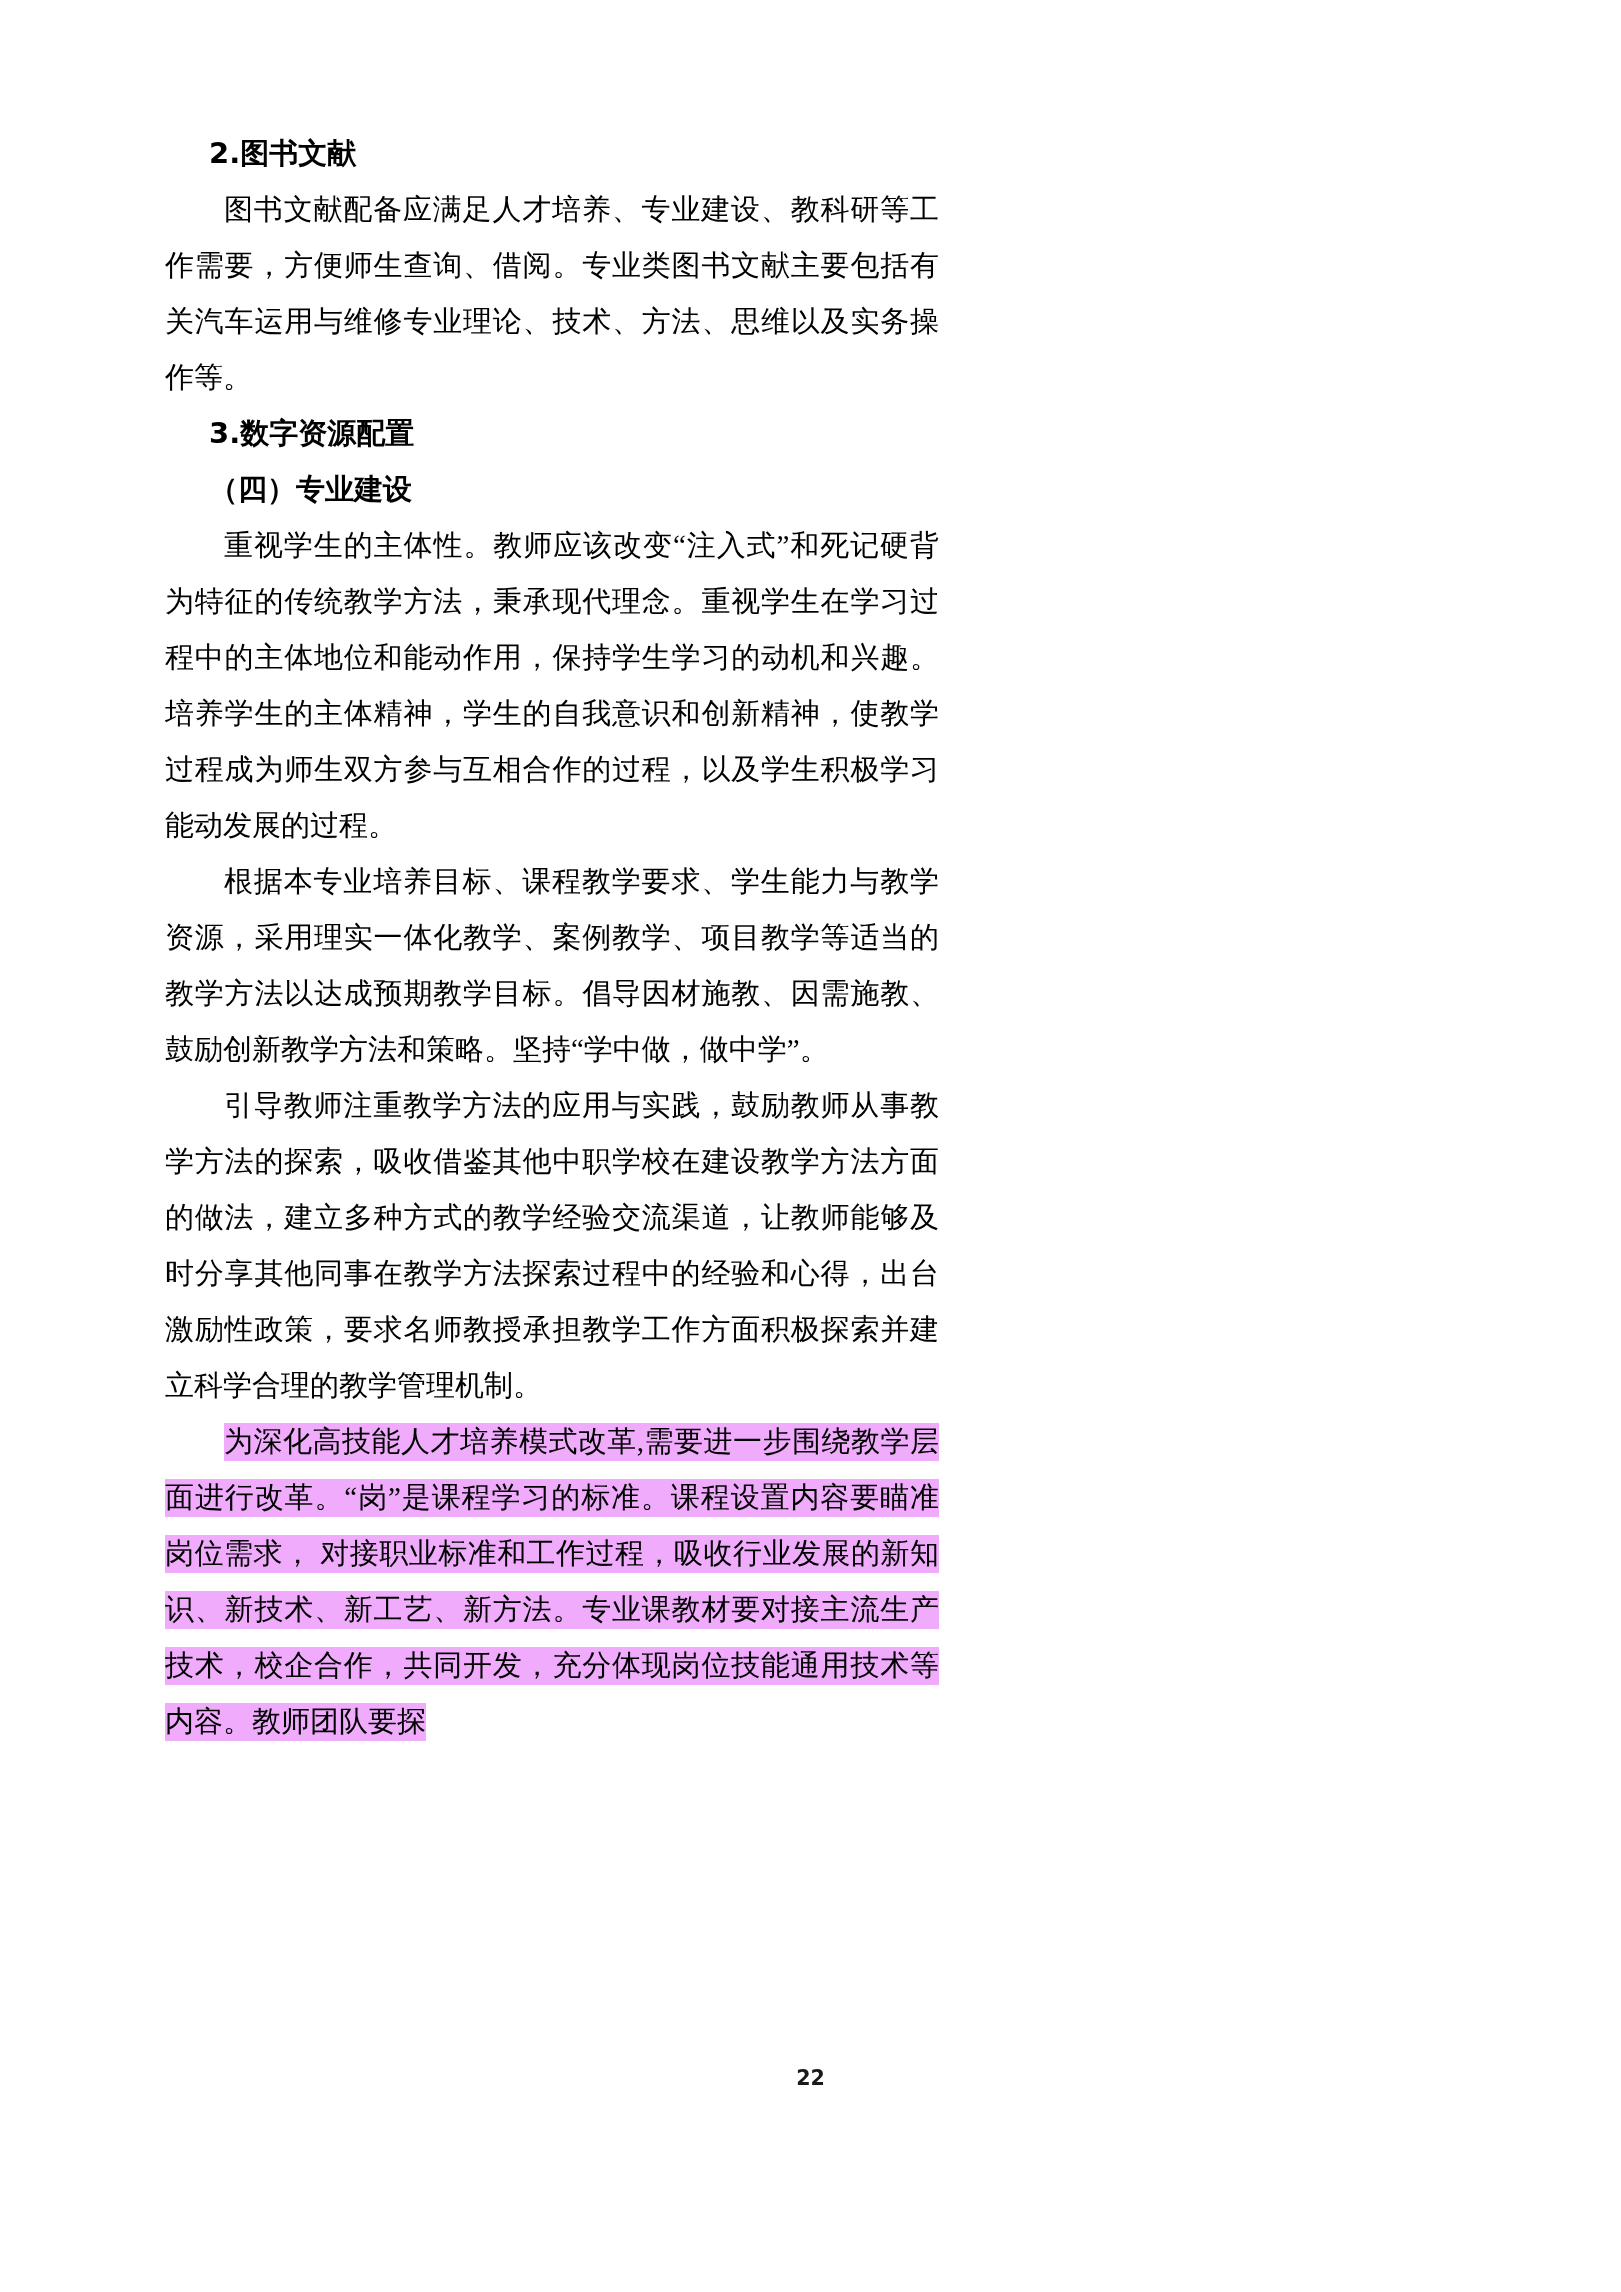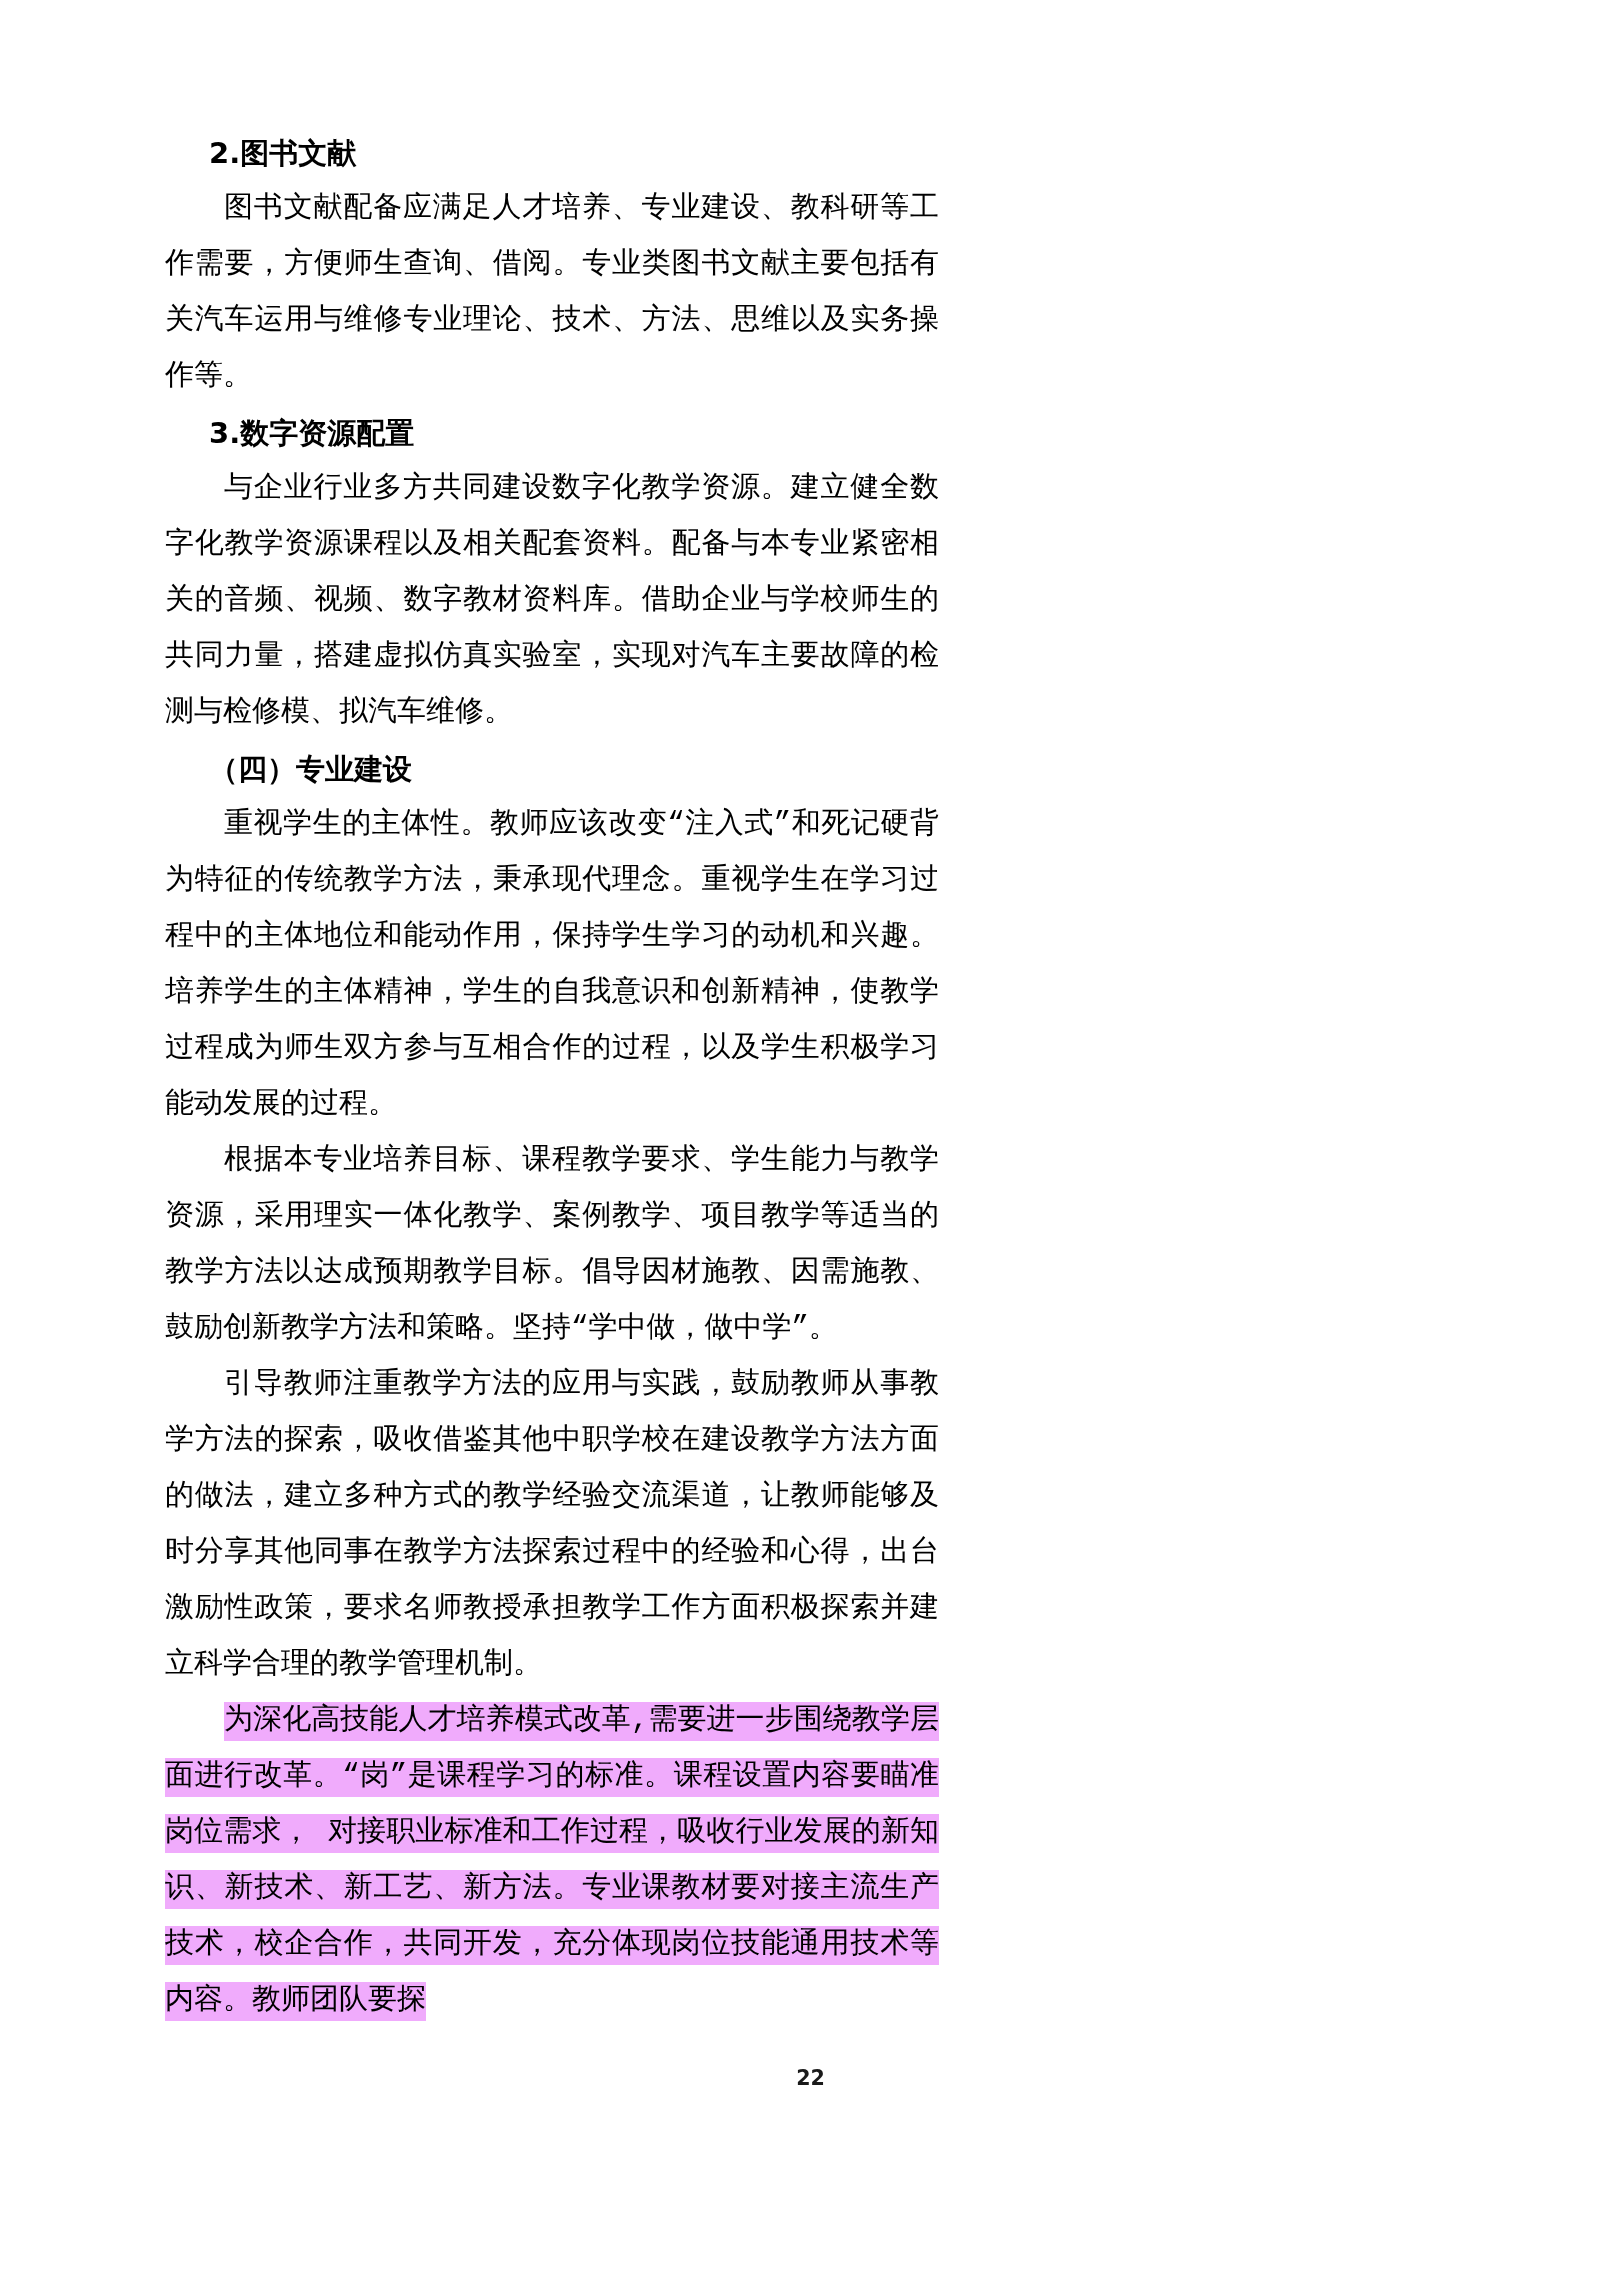--- a/index.html
+++ b/index.html
@@ -31,21 +31,21 @@
     font-weight: bold;
     font-size: 29px;
     line-height: 56px;
     letter-spacing: 0px;
     text-indent: 44px;
     margin: 0;
     white-space: nowrap;
   }
   
   .para {
-    font-family: Liberation Mono, monospace;
+    font-family: Liberation Serif, serif;
     font-size: 29px;
     line-height: 56px;
     margin: 0;
     text-align: justify;
     text-justify: inter-character;
     text-indent: 59px;
     word-break: break-all;
   }
   
   .para.highlight {
@@ -77,21 +77,20 @@
 <div class="page">
 
   <div class="content">
 
     <h3 class="heading">2.图书文献</h3>
 
     <p class="para">图书文献配备应满足人才培养、专业建设、教科研等工作需要，方便师生查询、借阅。专业类图书文献主要包括有关汽车运用与维修专业理论、技术、方法、思维以及实务操作等。</p>
 
     <h3 class="heading">3.数字资源配置</h3>
 
-    <p class="para">与企业行业多方共同建设数字化教学资源。建立健全数字化教学资源课程以及相关配套资料。配备与本专业紧密相关的音频、视频、数字教材资料库。借助企业与学校师生的共同力量，搭建虚拟仿真实验室，实现对汽车主要故障的检测与检修模、拟汽车维修。</p>
 
     <h3 class="heading">（四）专业建设</h3>
 
     <p class="para">重视学生的主体性。教师应该改变“注入式”和死记硬背为特征的传统教学方法，秉承现代理念。重视学生在学习过程中的主体地位和能动作用，保持学生学习的动机和兴趣。培养学生的主体精神，学生的自我意识和创新精神，使教学过程成为师生双方参与互相合作的过程，以及学生积极学习能动发展的过程。</p>
 
     <p class="para">根据本专业培养目标、课程教学要求、学生能力与教学资源，采用理实一体化教学、案例教学、项目教学等适当的教学方法以达成预期教学目标。倡导因材施教、因需施教、鼓励创新教学方法和策略。坚持“学中做，做中学”。</p>
 
     <p class="para">引导教师注重教学方法的应用与实践，鼓励教师从事教学方法的探索，吸收借鉴其他中职学校在建设教学方法方面的做法，建立多种方式的教学经验交流渠道，让教师能够及时分享其他同事在教学方法探索过程中的经验和心得，出台激励性政策，要求名师教授承担教学工作方面积极探索并建立科学合理的教学管理机制。</p>
 
     <p class="para highlight"><span class="hl">为深化高技能人才培养模式改革,需要进一步围绕教学层面进行改革。“岗”是课程学习的标准。课程设置内容要瞄准岗位需求， 对接职业标准和工作过程，吸收行业发展的新知识、新技术、新工艺、新方法。专业课教材要对接主流生产技术，校企合作，共同开发，充分体现岗位技能通用技术等内容。教师团队要探</span></p>

